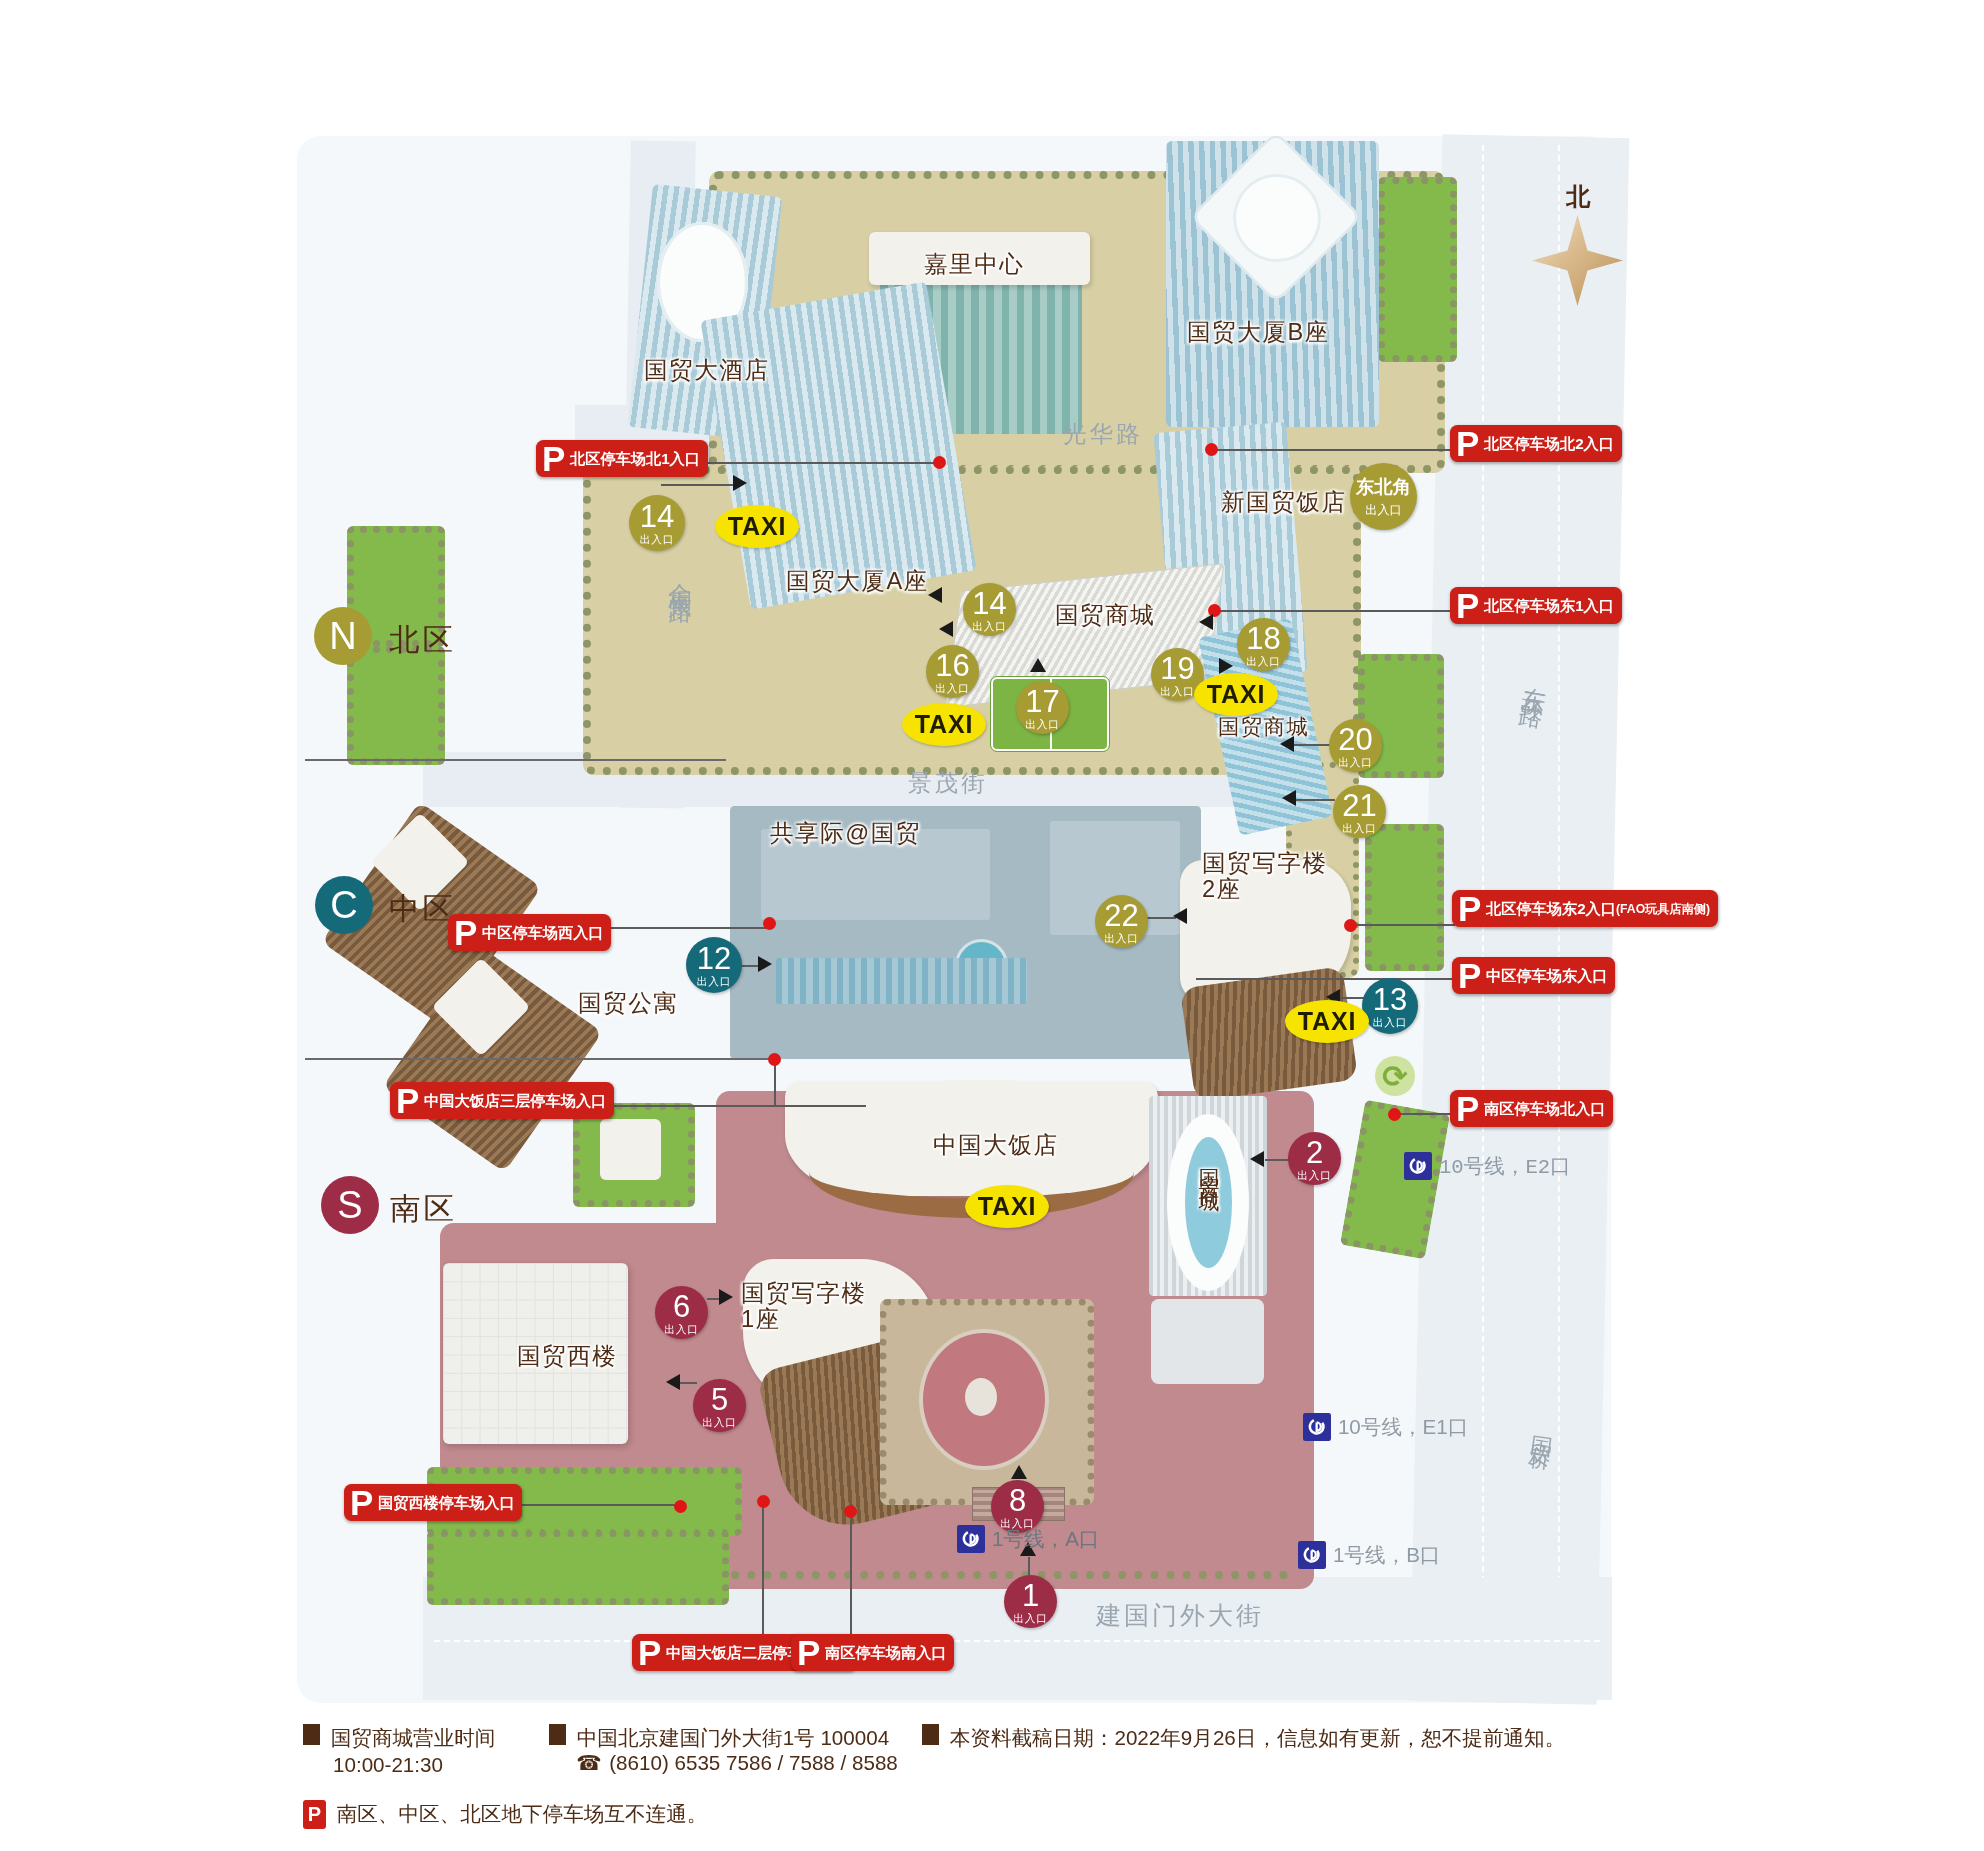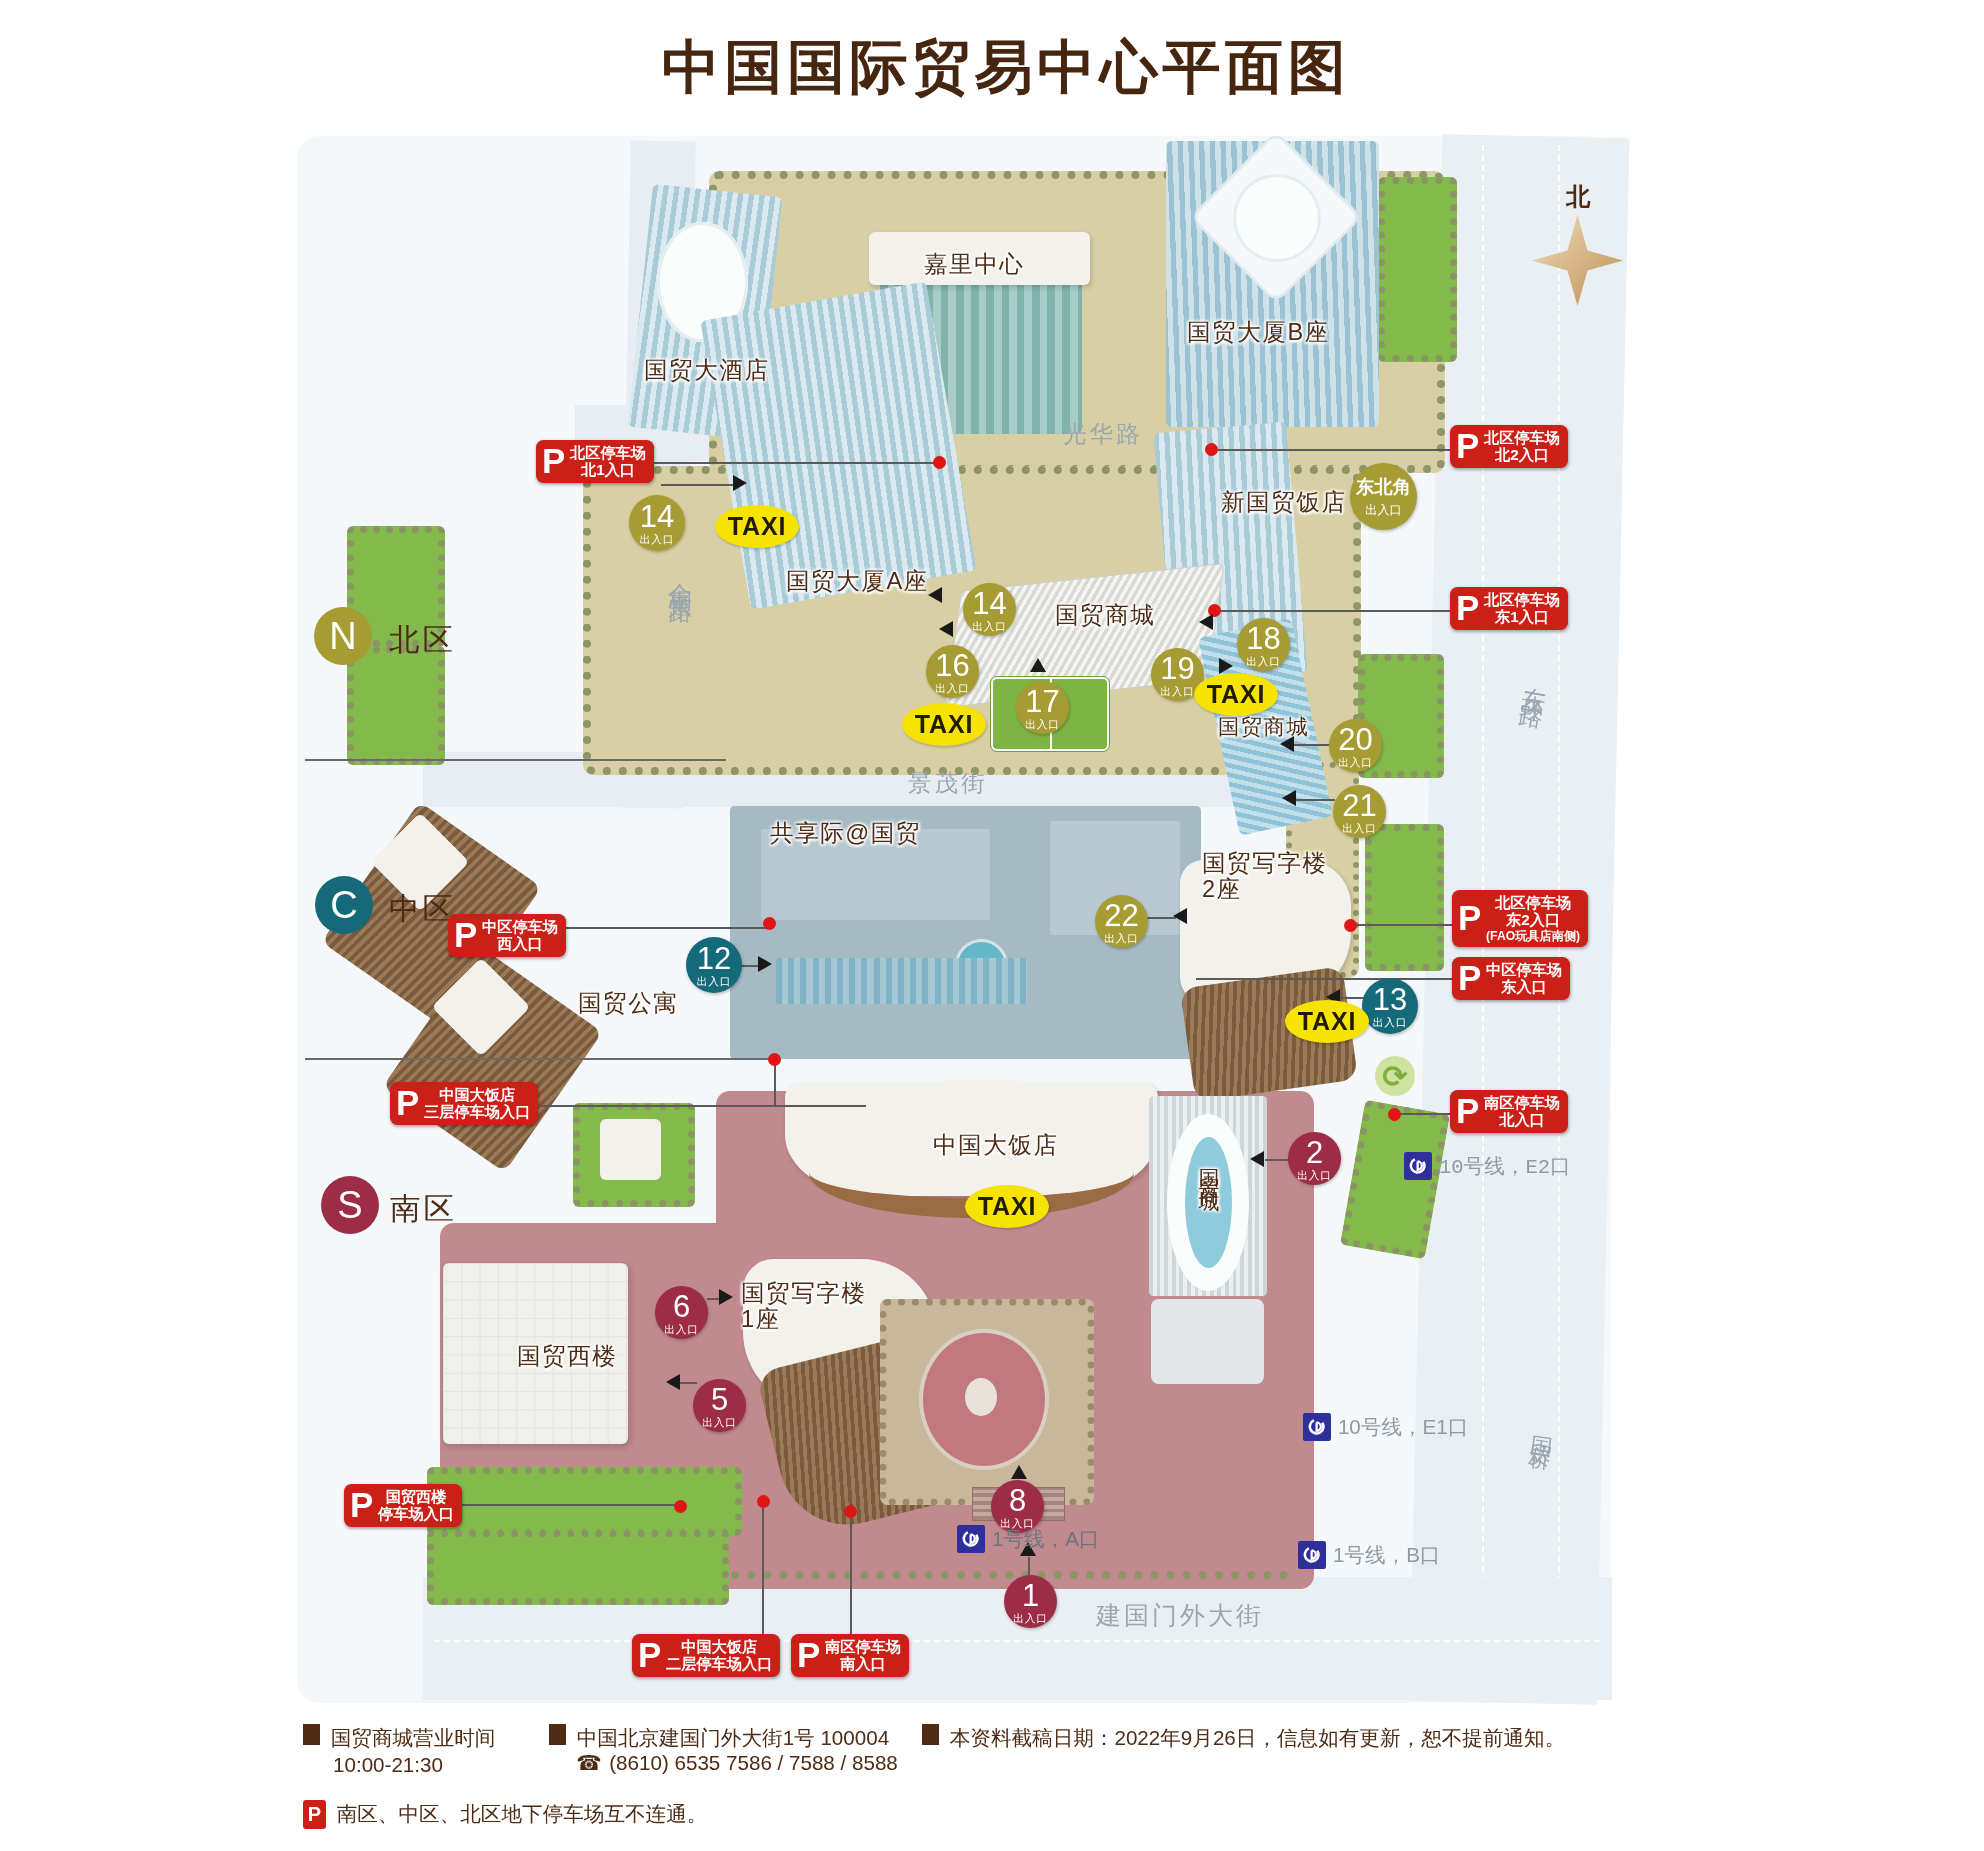--- a/index.html
+++ b/index.html
@@ -38,21 +38,21 @@
   .exit.zn{background:#a79b33;} .exit.zc{background:#156a7a;} .exit.zs{background:#9d2c47;}
   .necorner{position:absolute;width:67px;height:67px;border-radius:50%;background:#a79b33;color:#fff;display:flex;
             flex-direction:column;align-items:center;justify-content:center;box-shadow:0.8px 1.5px 3px rgba(0,0,0,.25);}
   .necorner .l1{font-size:18.3px;font-weight:bold;}
   .necorner .l2{font-size:12.2px;margin-top:3px;}
   .taxi{position:absolute;width:84px;height:43px;background:#f6e400;border-radius:50%;display:flex;align-items:center;
         justify-content:center;color:#201c00;font-weight:900;font-size:25px;letter-spacing:0.8px;box-shadow:0.8px 1.5px 2.3px rgba(0,0,0,.2);}
   .pbadge{position:absolute;background:#cb1f17;border-radius:7.6px;color:#fff;display:flex;align-items:center;
           padding:3.8px 7.6px 3.8px 6.1px;box-shadow:0.8px 1.5px 3px rgba(0,0,0,.3);}
   .pbadge .pletter{font-size:35px;font-weight:900;line-height:.85;margin-right:4.6px;}
-  .pbadge .plines{display:flex;flex-direction:column;align-items:center;font-weight:bold;font-size:15.2px;line-height:1.15;white-space:nowrap;}
+  .pbadge .plines{display:flex;flex-direction:row;align-items:center;font-weight:bold;font-size:15.2px;line-height:1.15;white-space:nowrap;}
   .pbadge .plines .small{font-size:12.2px;}
   .zonemark{position:absolute;width:58px;height:58px;border-radius:50%;color:#fff;display:flex;align-items:center;
             justify-content:center;font-size:38px;}
   .zonelabel{position:absolute;color:#4d2b15;font-size:30.5px;letter-spacing:3px;white-space:nowrap;}
   .subway{position:absolute;display:flex;align-items:center;gap:6.9px;}
   .subway .logo{width:28px;height:28px;background:#2d2f9a;border-radius:2.3px;display:flex;align-items:center;justify-content:center;}
   .subway .txt{color:#8f9aa5;font-size:20.6px;white-space:nowrap;}
   .dot{position:absolute;width:13px;height:13px;border-radius:50%;background:#e01616;}
   .cline{position:absolute;background:#5a5a5a;height:1.5px;}
   .cline.v{width:1.5px;height:auto;}
@@ -457,21 +457,20 @@
           <path d="M14 8.5 v11 a5.5 5.5 0 0 0 0 -11" fill="none" stroke="#fff" stroke-width="3"></path>
         </svg>
       </span>
     <span class="txt">1号线，B口</span>
     </div>
 
   <div class="roundabout" style="left:1375px;top:1056px;">
       <span>⟳</span>
     </div>
 
-  <div id="page-title">中国国际贸易中心平面图</div>
   <div class="compass-label" style="left:1566px;top:181px;">北</div>
   <div class="compass-star" style="left:1532px;top:215px;"></div>
 
   <div class="footer-item" style="left:303px;top:1724px;">
     <span class="bullet"></span>
     <span>国贸商城营业时间</span>
     </div>
   <div class="fsub" style="left:333px;top:1753px;">10:00-21:30</div>
 
   <div class="footer-item" style="left:549px;top:1724px;">

